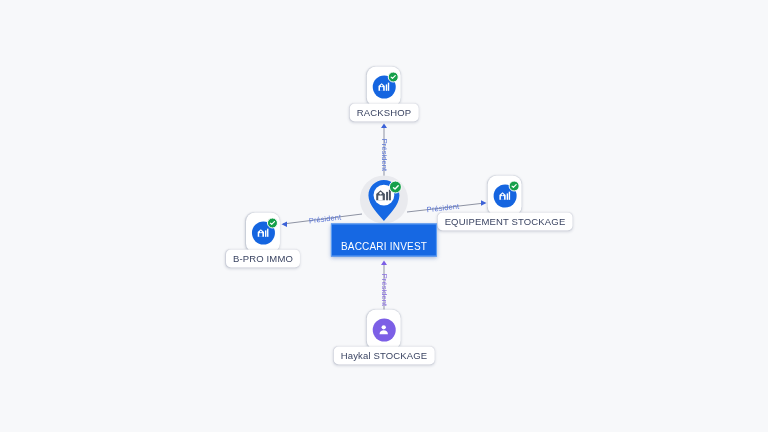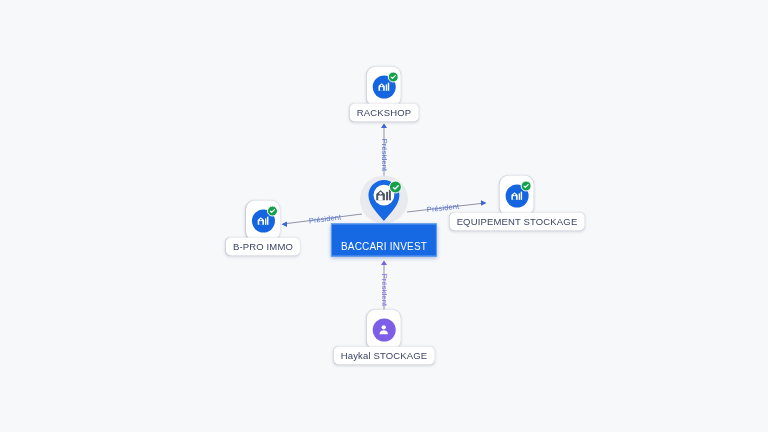--- a/index.html
+++ b/index.html
@@ -160,41 +160,41 @@
       </div>
       <div class="badge">
         <svg width="7" height="7" viewBox="0 0 12 12">
             <path fill="none" stroke="#ffffff" stroke-width="2" stroke-linecap="round" stroke-linejoin="round" d="M2.4 6.2 L4.7 8.4 L9.4 3.5"></path>
           </svg>
       </div>
     </div>
     <div class="label-box">RACKSHOP</div>
   </div>
 
-  <div class="node" id="node-b-pro-immo" style="left:263px; top:228px;">
+  <div class="node" id="node-b-pro-immo" style="left:263px; top:240px;">
     <div class="chip">
       <div class="disc">
         <svg width="14" height="14" viewBox="0 0 24 24">
           <path fill="#ffffff" d="M3 11.2 L8.4 6.6 L13.8 11.2 V19.4 H3 Z"></path>
           <rect x="5.6" y="13.1" width="5.4" height="6.3" fill="#1565e0"></rect>
           <rect x="15.5" y="8.4" width="2.4" height="11" fill="#ffffff"></rect>
           <rect x="19" y="5.4" width="2.4" height="14" fill="#ffffff"></rect>
           <circle cx="8.4" cy="10.4" r="1.5" fill="#1565e0"></circle>
         </svg>
       </div>
       <div class="badge">
         <svg width="7" height="7" viewBox="0 0 12 12">
             <path fill="none" stroke="#ffffff" stroke-width="2" stroke-linecap="round" stroke-linejoin="round" d="M2.4 6.2 L4.7 8.4 L9.4 3.5"></path>
           </svg>
       </div>
     </div>
     <div class="label-box">B-PRO IMMO</div>
   </div>
 
-  <div class="node" id="node-equipement-stockage" style="left:505px; top:203px;margin-left:12px;">
+  <div class="node" id="node-equipement-stockage" style="left:505px; top:203px;">
     <div class="chip">
       <div class="disc">
         <svg width="14" height="14" viewBox="0 0 24 24">
           <path fill="#ffffff" d="M3 11.2 L8.4 6.6 L13.8 11.2 V19.4 H3 Z"></path>
           <rect x="5.6" y="13.1" width="5.4" height="6.3" fill="#1565e0"></rect>
           <rect x="15.5" y="8.4" width="2.4" height="11" fill="#ffffff"></rect>
           <rect x="19" y="5.4" width="2.4" height="14" fill="#ffffff"></rect>
           <circle cx="8.4" cy="10.4" r="1.5" fill="#1565e0"></circle>
         </svg>
       </div>

